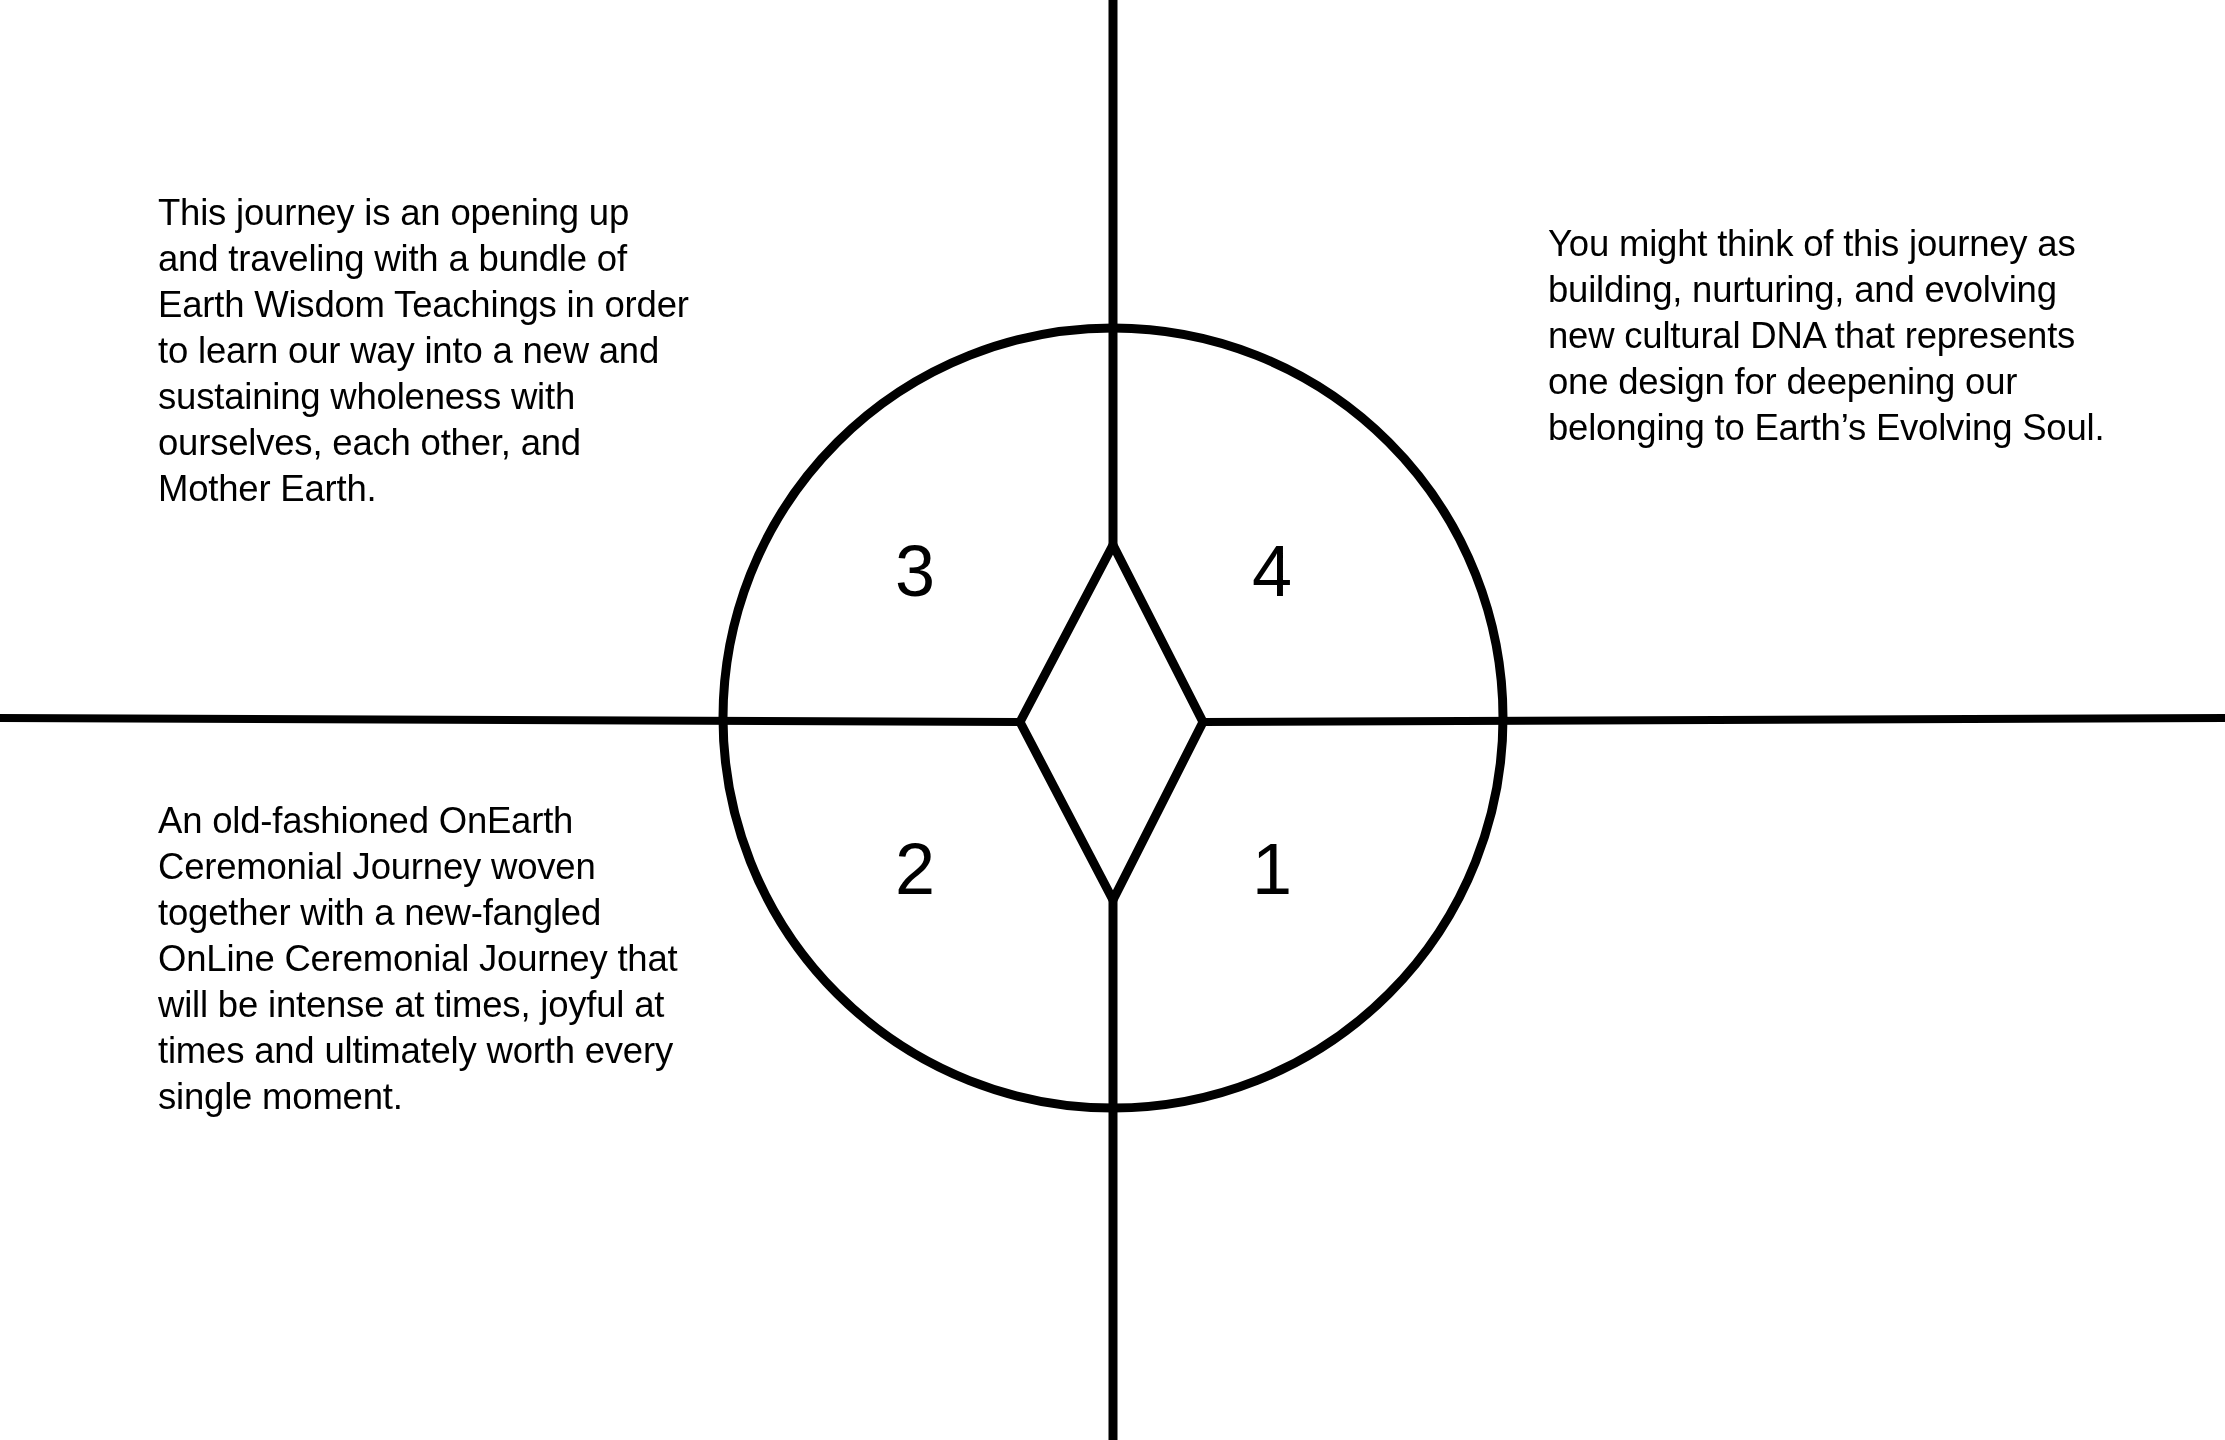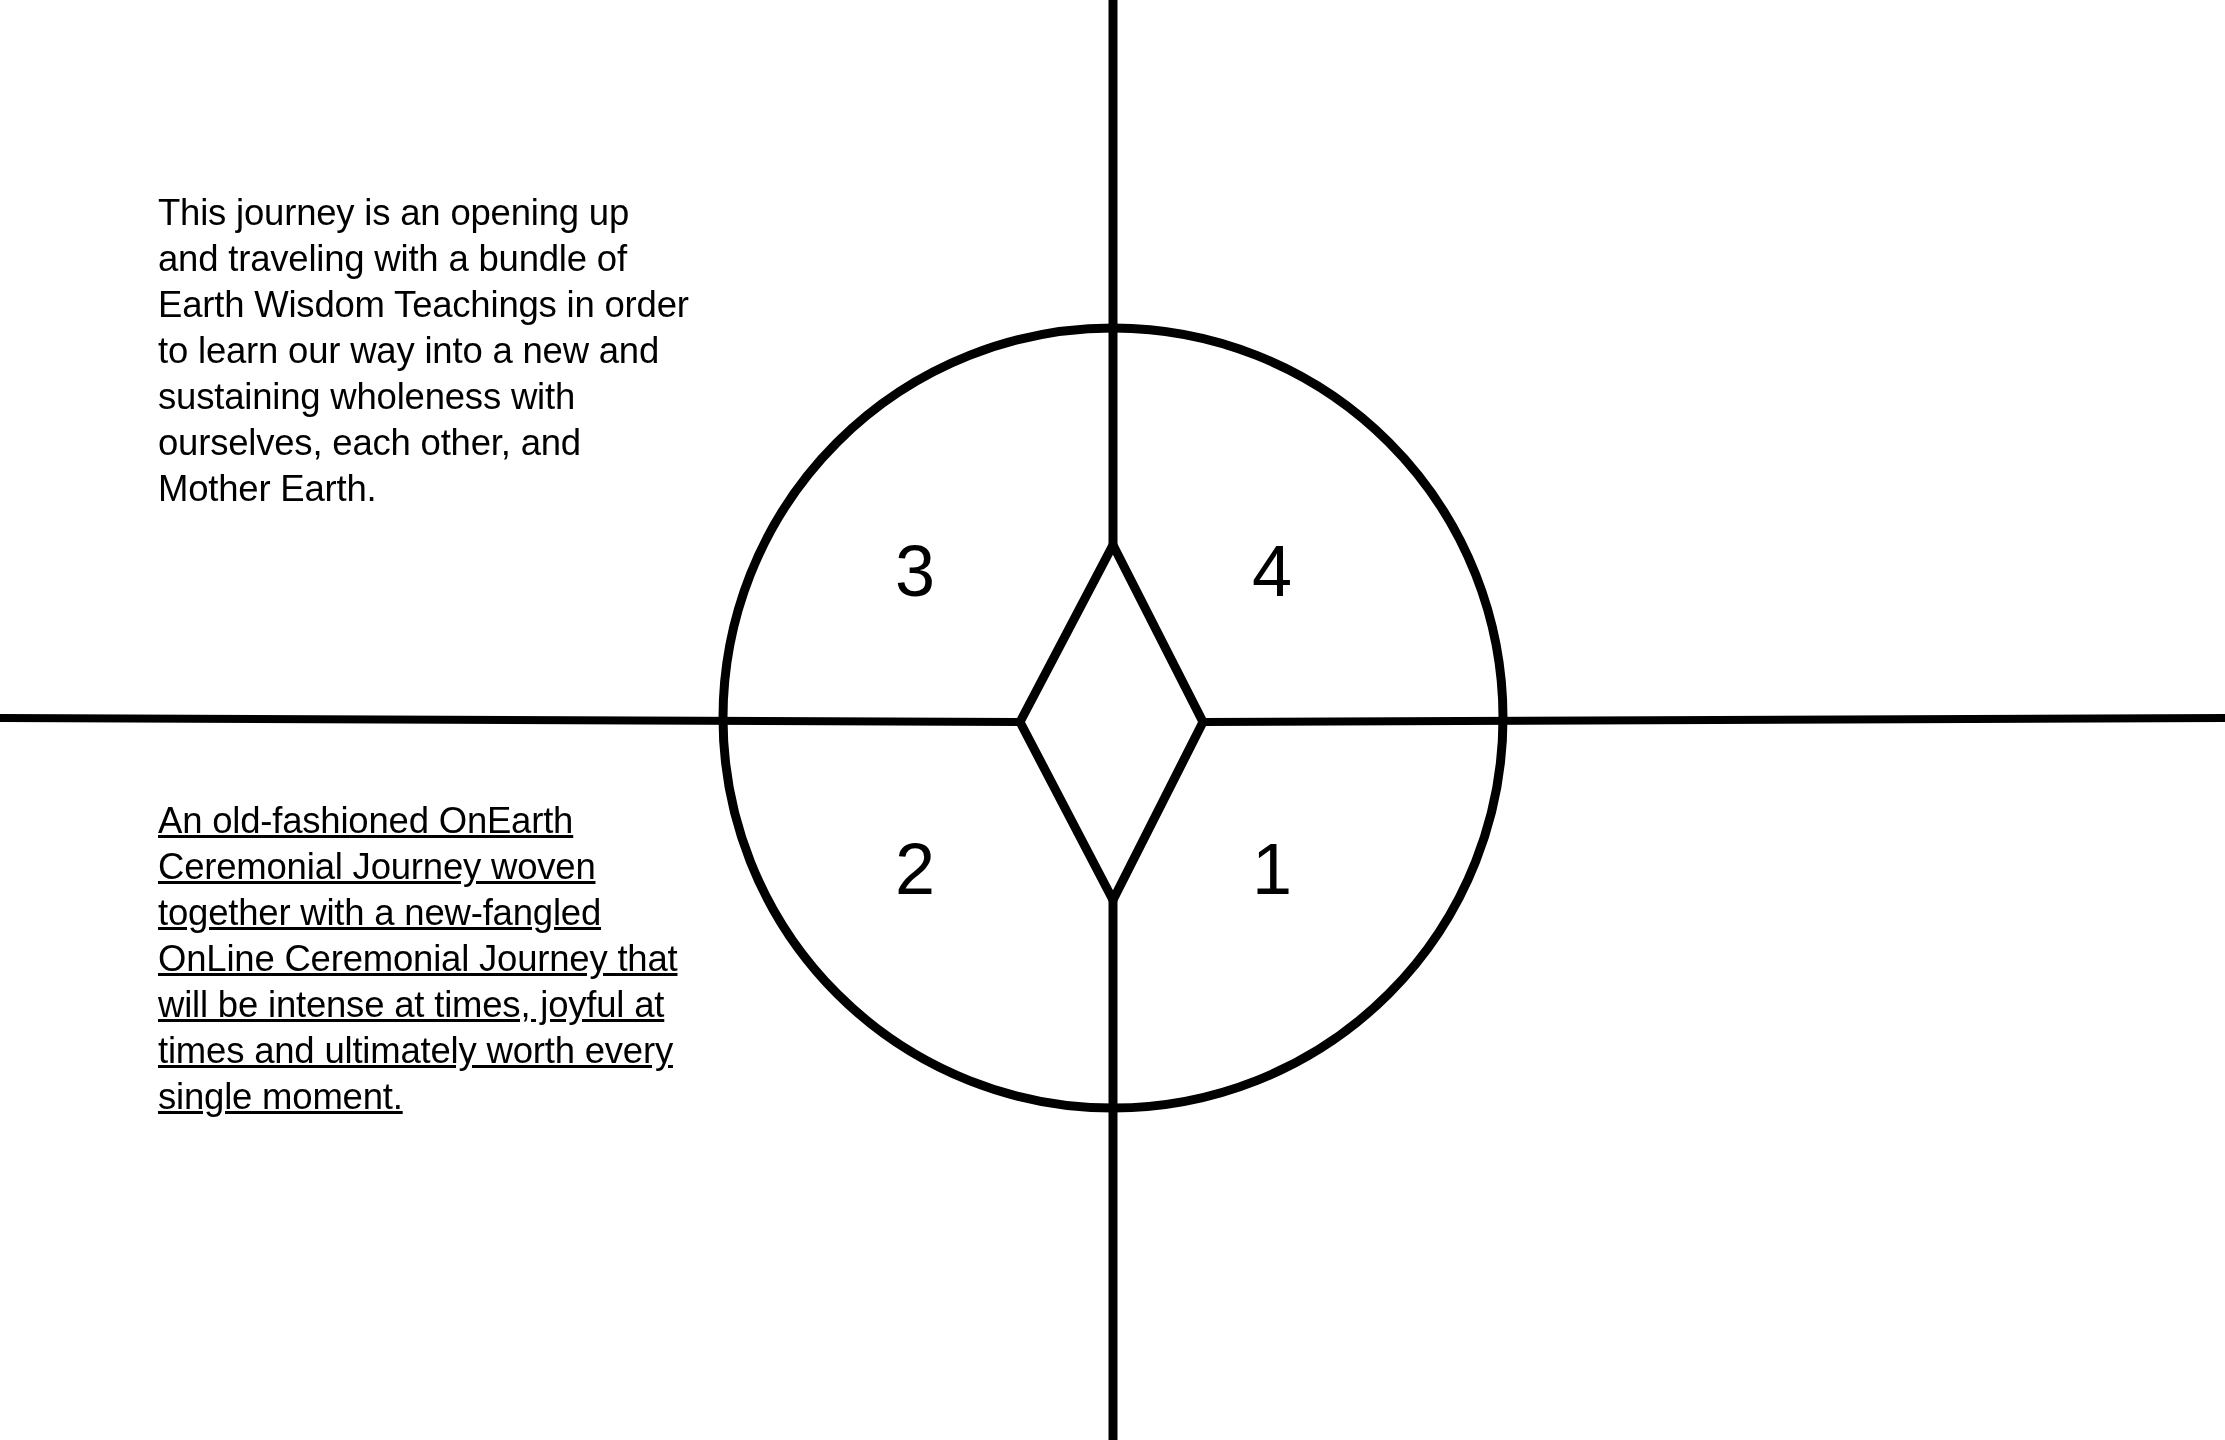--- a/index.html
+++ b/index.html
@@ -41,21 +41,20 @@
   }
   #text-top-right {
     left: 1548px;
     top: 221px;
     width: 560px;
   }
   #text-bottom-left {
     left: 158px;
     top: 798px;
     width: 560px;
-    text-decoration: underline;
   }
   #text-bottom-right {
     left: 1548px;
     top: 888px;
     width: 560px;
   }
   .quad-number {
     position: absolute;
     color: #000000;
     font-family: "Liberation Sans", sans-serif;
@@ -89,15 +88,16 @@
 
     <polygon points="1113,545 1203,722 1113,900 1020,722" fill="none" stroke="#000000" stroke-width="9" stroke-linejoin="miter"></polygon>
   </svg>
 
   <div class="quad-number" id="number-3">3</div>
   <div class="quad-number" id="number-4">4</div>
   <div class="quad-number" id="number-2">2</div>
   <div class="quad-number" id="number-1">1</div>
 
   <div class="quad-text" id="text-top-left">This journey is an opening up and traveling with a bundle of Earth Wisdom Teachings in order to learn our way into a new and sustaining wholeness with ourselves, each other, and Mother Earth.</div>
+  <div class="quad-text" id="text-top-right">You might think of this journey as building, nurturing, and evolving new cultural DNA that represents one design for deepening our belonging to Earth’s Evolving Soul.</div>
   <div class="quad-text" id="text-bottom-left">An old-fashioned OnEarth Ceremonial Journey woven together with a new-fangled OnLine Ceremonial Journey that will be intense at times, joyful at times and ultimately worth every single moment.</div>
 
 </div>
 
 </body></html>

